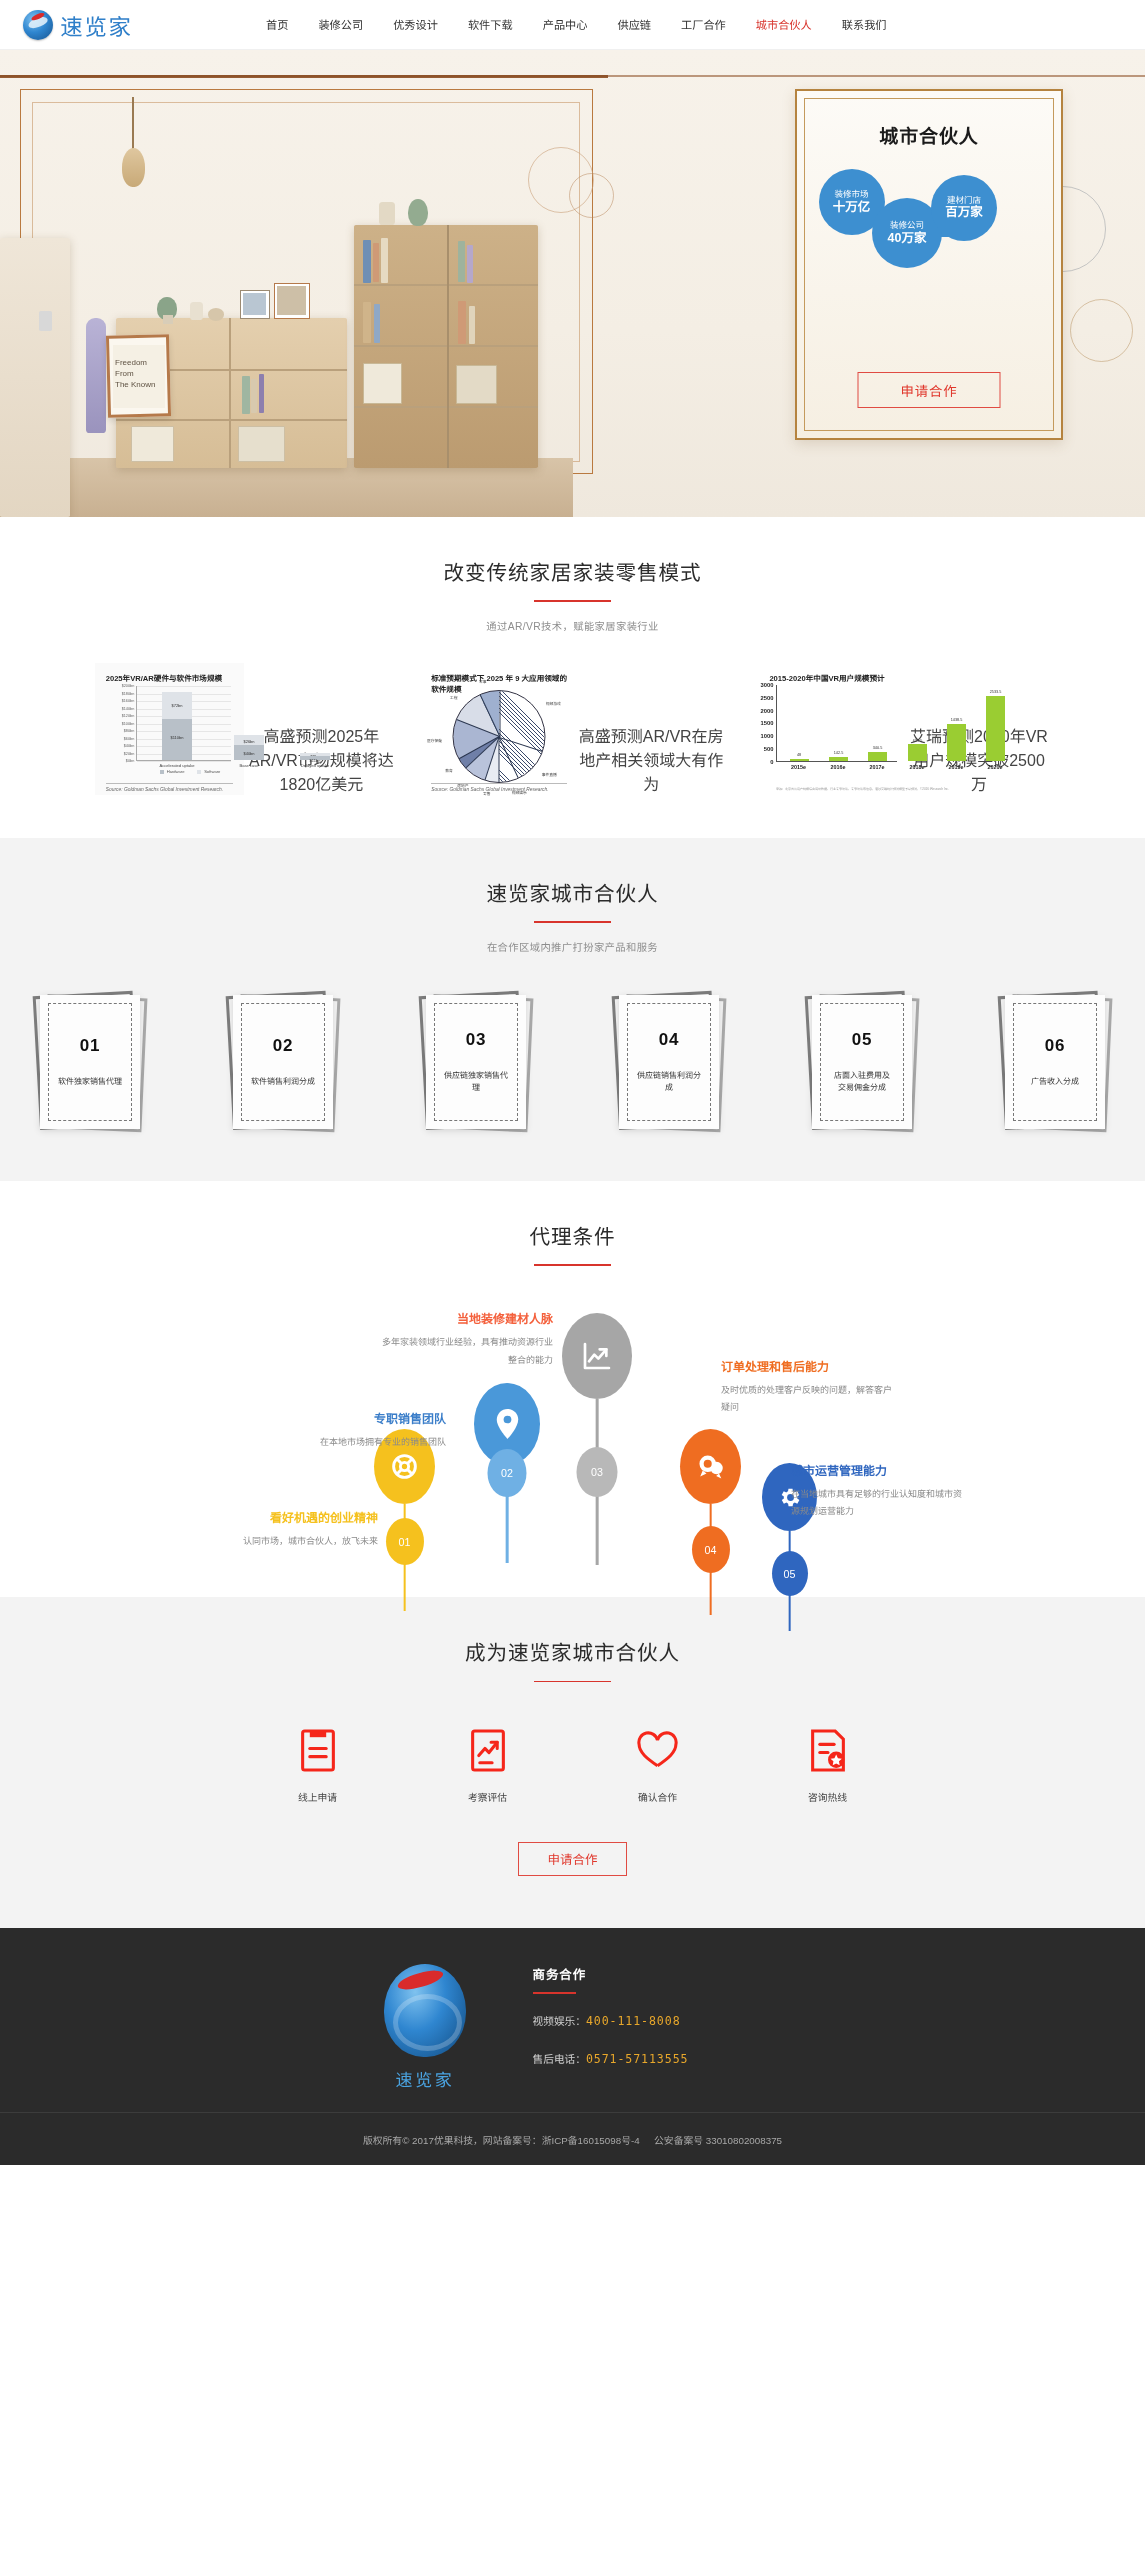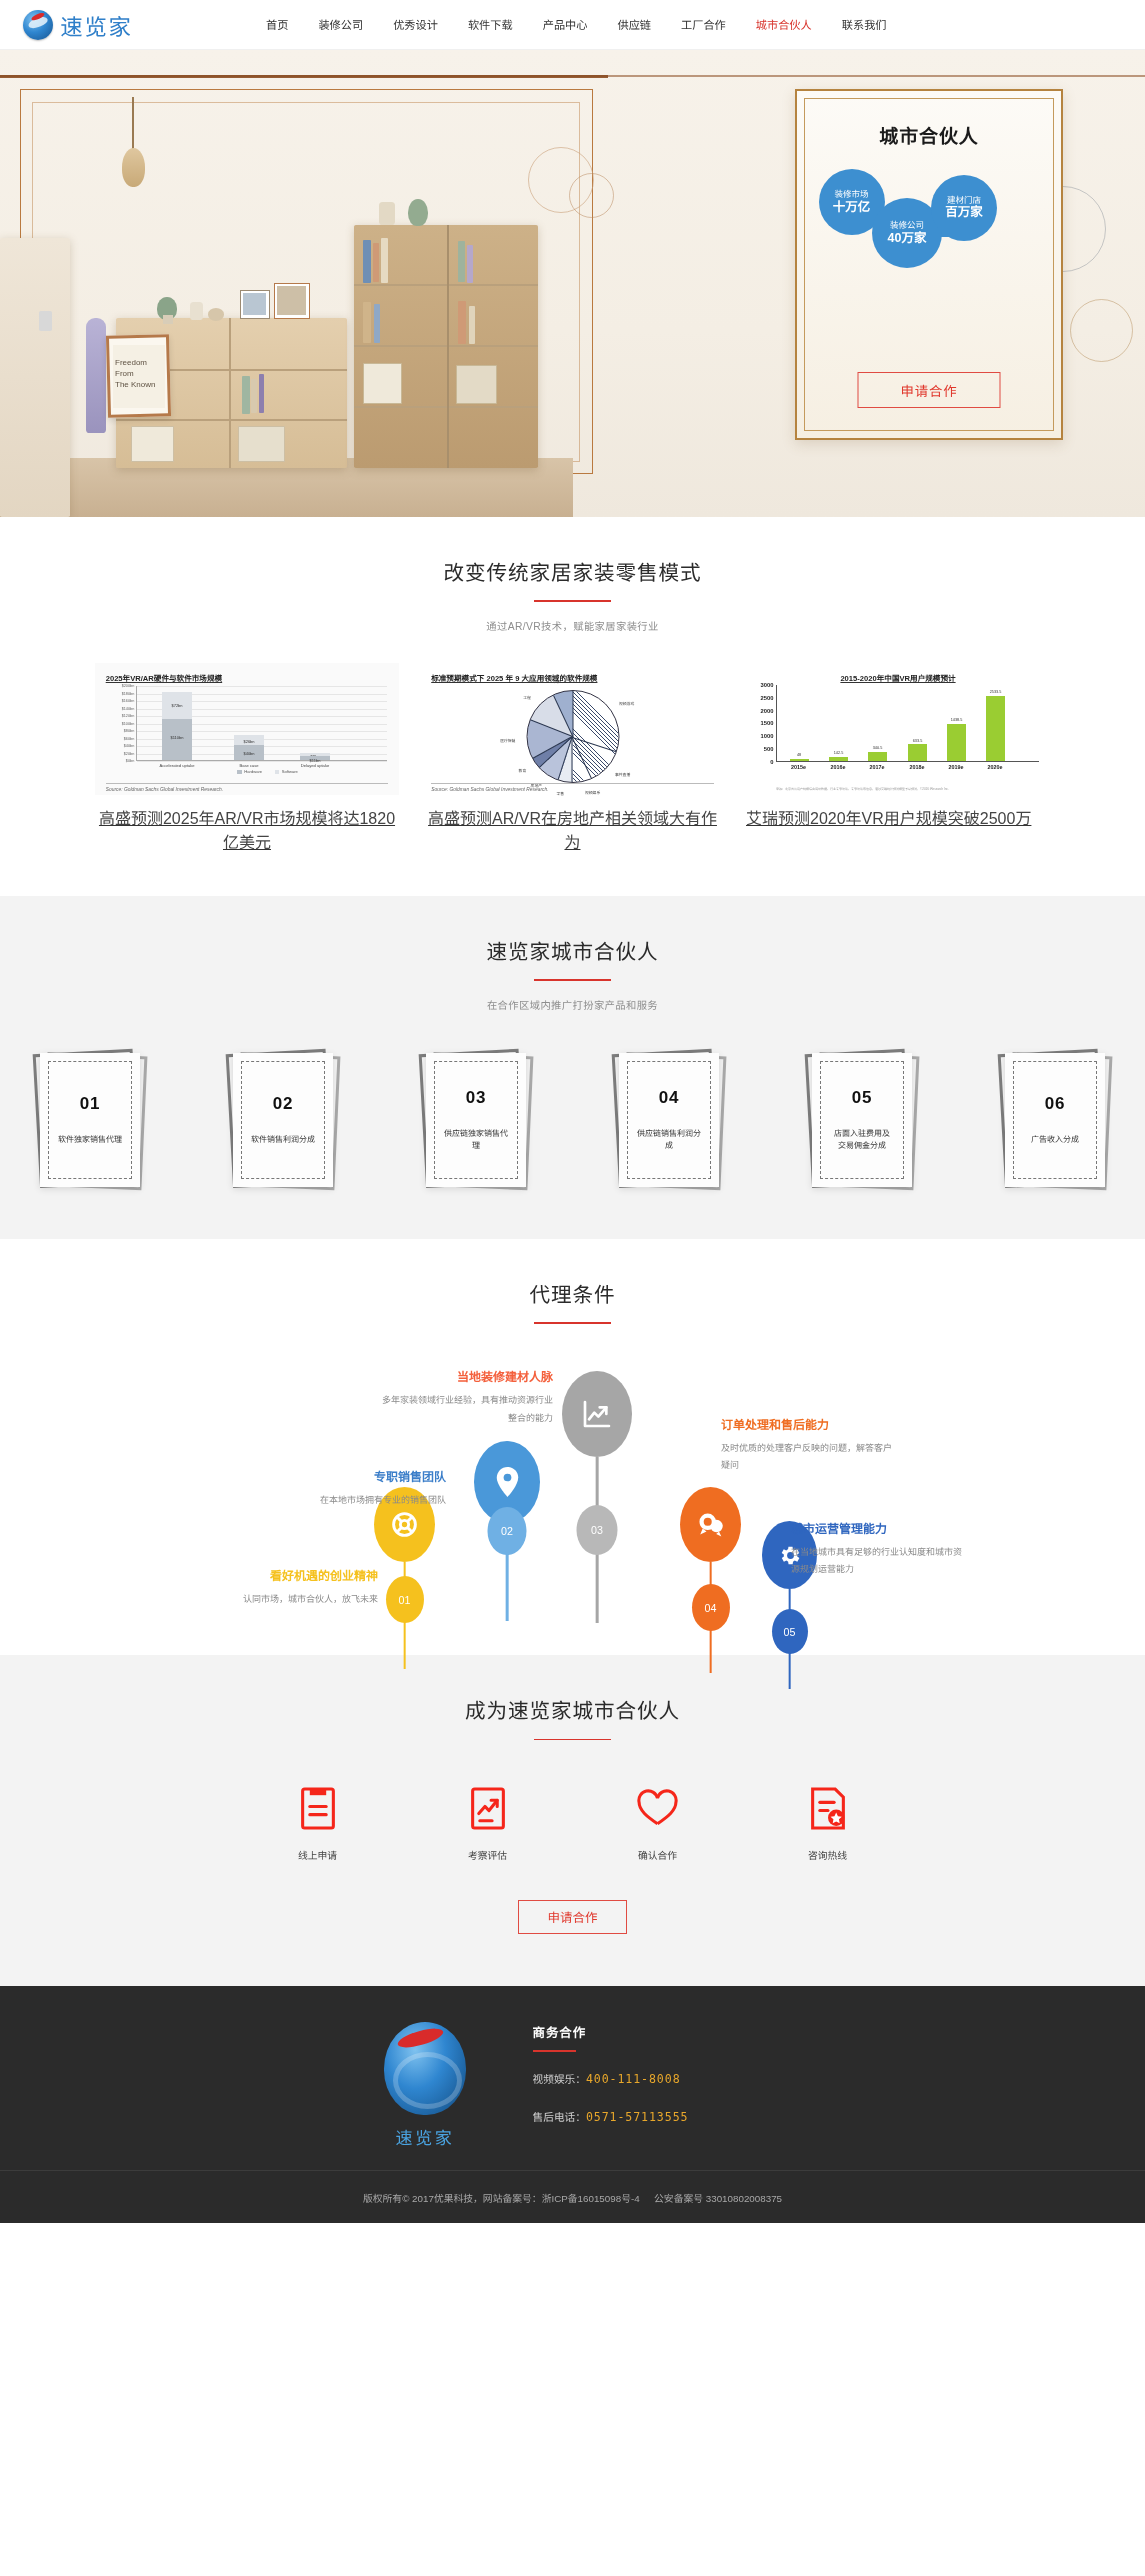--- a/index.html
+++ b/index.html
@@ -67,21 +67,21 @@
   
   .section{padding:39px 0 0;}
   .sec-white{background:#fff;}
   .sec-grey{background:#f3f3f3;}
   .sec-title{text-align:center;font-size:20.6px;color:#2b2b2b;font-weight:400;letter-spacing:0.9px;}
   .sec-underline{width:77px;height:1.8px;background:#d8342c;margin:14.3px auto 0;}
   .sec-sub{text-align:center;font-size:10.3px;color:#8d8d8d;margin-top:16px;letter-spacing:0.4px;}
 
   
   .charts{display:flex;justify-content:center;gap:21.5px;margin-top:30px;padding-bottom:43px;}
-  .chart-col{width:304px;display:flex;flex-direction:column;align-items:flex-start;text-decoration:underline;}
+  .chart-col{width:304px;display:flex;align-items:flex-end;}
   .chart-box{width:100%;height:132px;background:#fafafa;position:relative;padding:9px 10.7px;}
   .chart-box.plain{background:#fff;}
   .chart-cap{margin-top:10px;font-size:16px;color:#444;text-align:center;}
   .ct{font-size:7.6px;font-weight:bold;color:#222;}
   .ct.center{text-align:center;}
   .src{position:absolute;left:10.7px;bottom:3.6px;font-size:4.9px;color:#666;font-style:italic;
     border-top:0.9px solid #bbb;padding-top:2.7px;width:calc(100% - 21.5px);}
 
   
   .bc1{position:absolute;left:41px;right:12.5px;top:23px;height:75px;border-left:0.9px solid #aaa;border-bottom:0.9px solid #aaa;}

